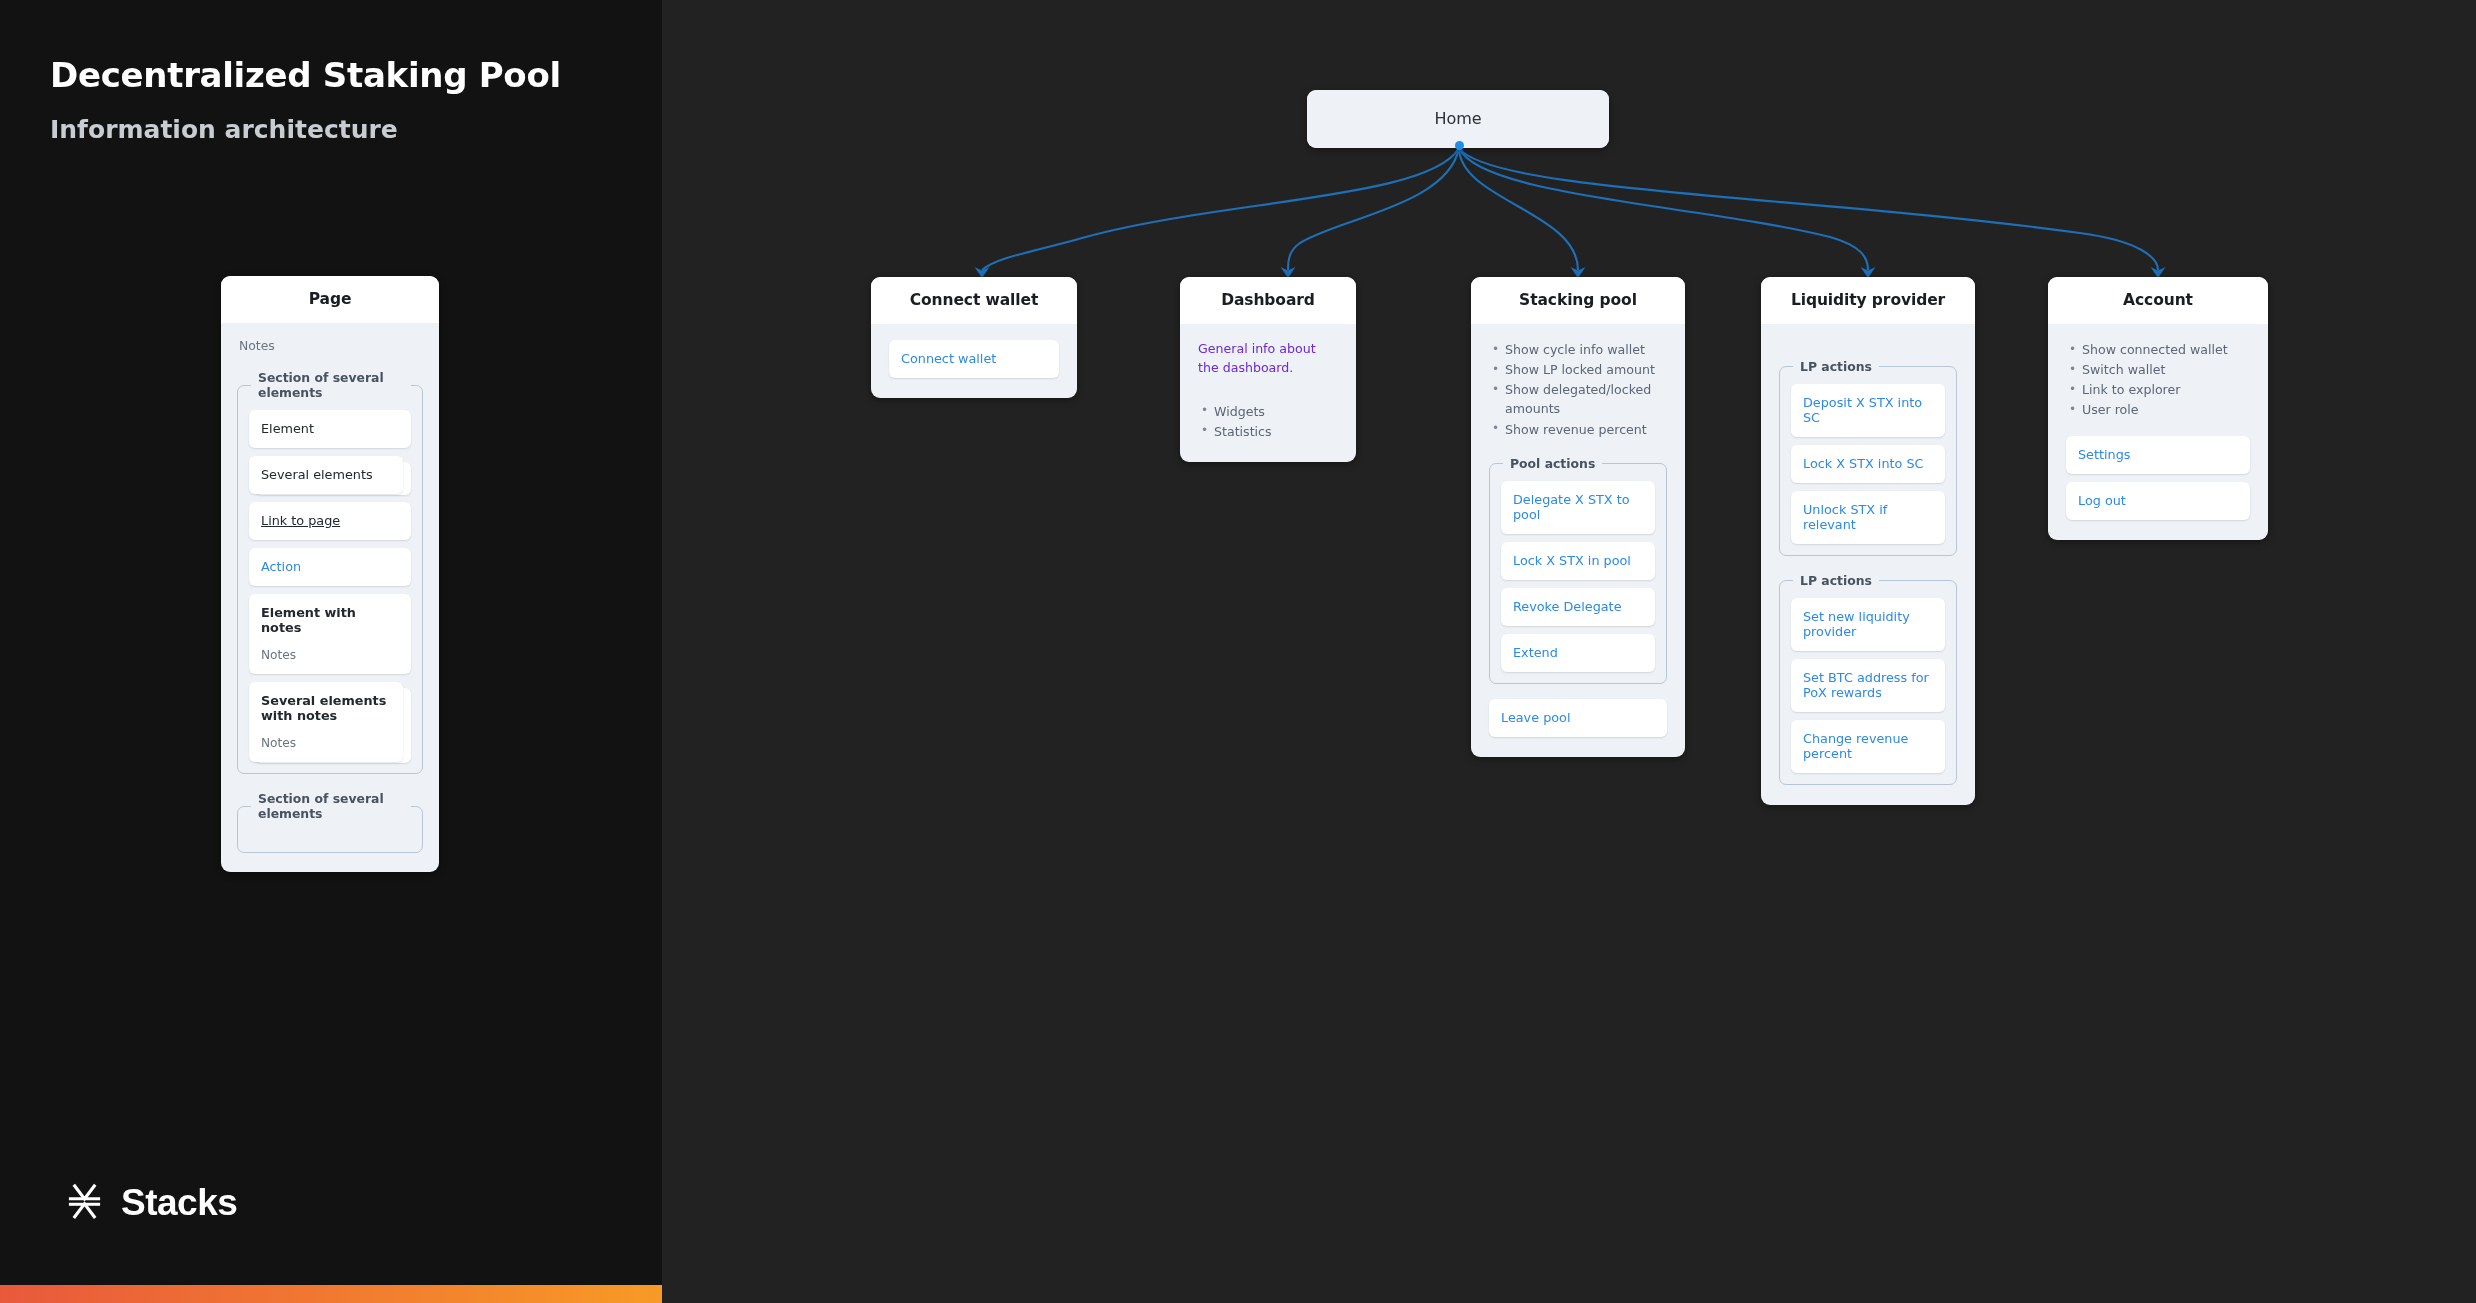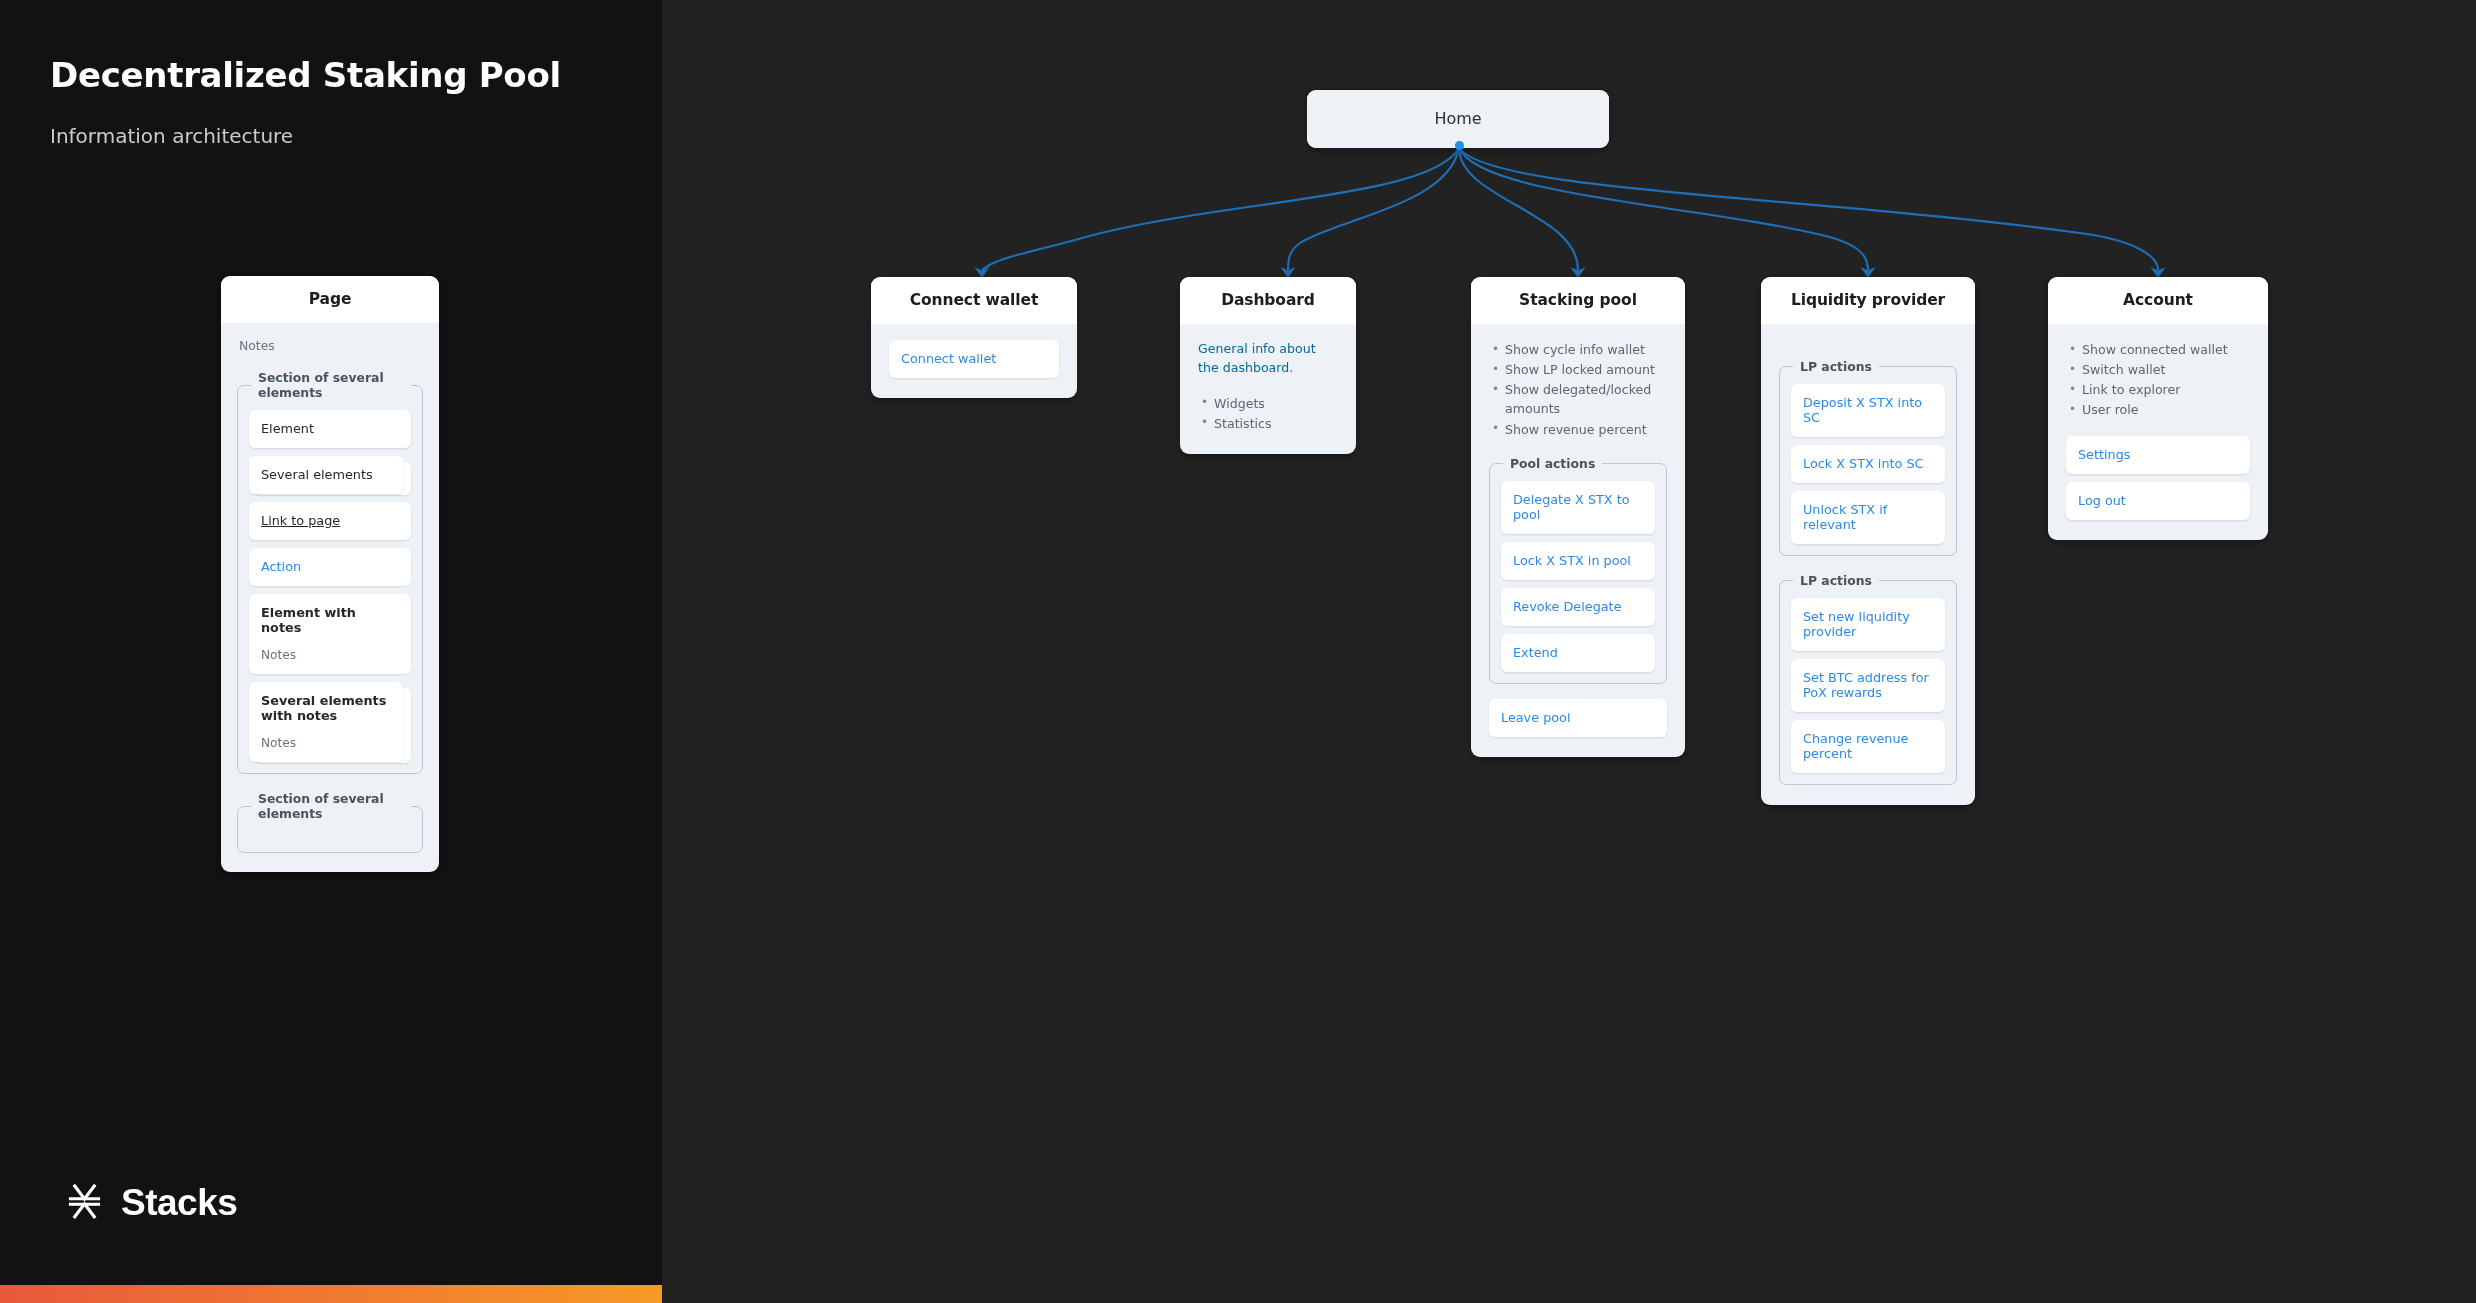--- a/index.html
+++ b/index.html
@@ -15,22 +15,22 @@
   
   #left-panel{
     position:absolute; left:0; top:0; width:662px; height:1303px;
     background:#121212;
   }
   #page-title{
     position:absolute; left:50px; top:55px;
     color:#ffffff; font-size:34px; font-weight:bold; letter-spacing:-0.3px;
   }
   #page-subtitle{
-    position:absolute; left:50px; top:124px;
-    color:#c9ccd1; font-size:20px; font-weight:normal;
+    position:absolute; left:50px; top:115px;
+    color:#c9ccd1; font-size:25px; font-weight:bold;
   }
   #brand{
     position:absolute; left:65px; bottom:79px;
     display:flex; align-items:center; gap:17px;
   }
   #brand .brand-name{
     color:#ffffff; font-size:37px; font-weight:bold; letter-spacing:-0.5px;
     font-family:"Liberation Sans", sans-serif;
   }
   #accent-bar{
@@ -77,21 +77,21 @@
   ul.bullets{ margin:0; padding:0; list-style:none; }
   ul.bullets li{
     position:relative; padding-left:16px;
     color:#5c6674; font-size:12.6px; line-height:1.52; margin-bottom:1px;
   }
   ul.bullets li:before{
     content:"\2022"; position:absolute; left:3px; top:-0.5px;
     color:#7d8796; font-size:12px;
   }
   .body-note{
-    color:#0369a1; font-size:12.6px; line-height:1.5; margin:0 0 16px;
+    color:#6d28d9; font-size:12.6px; line-height:1.5; margin:0 0 24px;
   }
 
   
   .section{
     border:1px solid #b9c6d4;
     border-radius:7px;
     padding:10px 11px 11px;
     margin:17px 0 0;
   }
   .section > legend{

